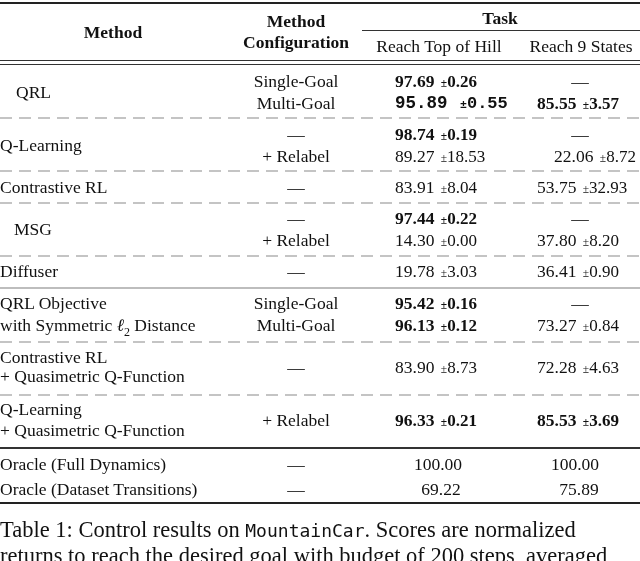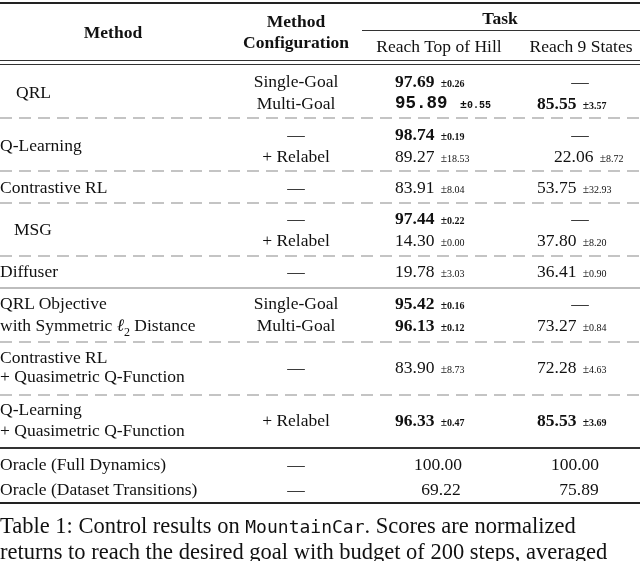--- a/index.html
+++ b/index.html
@@ -13,24 +13,24 @@
   .rule.gray { height: 2px; background: #bdbdbd; }
   .rule.dash {
     height: 2px;
     background: repeating-linear-gradient(90deg, #c4c4c4 0 12px, transparent 12px 19px);
   }
   .t { position: absolute; white-space: nowrap; font-size: 17.5px; line-height: 20px; }
   .hdr { font-weight: bold; font-size: 17.5px; }
   .c { transform: translateX(-50%); text-align: center; }
   .b { font-weight: bold; }
   .pm { font-size: 11.5px; margin-left: 2px; }
-  .sd { font-size: 10px; display: inline-block; min-width: 30px; }
+  .sd { font-size: 17px; display: inline-block; min-width: 30px; text-align: right; }
   .b .pm, .b .sd { font-weight: bold; }
   .mono { font-family: "DejaVu Sans Mono", "Liberation Mono", monospace; font-size: 18px; }
-  .cap { position: absolute; left: 0; white-space: nowrap; font-size: 22.5px; line-height: 28px; }
+  .cap { position: absolute; left: 0; white-space: nowrap; font-size: 22.5px; line-height: 36px; }
   .ell { font-style: italic; }
 </style>
 </head>
 <body>
 
 <div class="rule thick" style="top:2px;"></div>
 <div class="rule thin" style="top:30px; left:362px; width:278px;"></div>
 <div class="rule thin" style="top:60px;"></div>
 <div class="rule thin" style="top:64px;"></div>
 <div class="rule dash" style="top:117px;"></div>
@@ -95,21 +95,21 @@
 
 <div class="t" style="left:0; top:347px;">Contrastive RL</div>
 <div class="t" style="left:0; top:366px;">+ Quasimetric Q-Function</div>
 <div class="t c" style="left:296px; top:357px;">—</div>
 <div class="t" style="left:395px; top:357px;"><span>83.90</span> <span class="pm">±</span><span class="sd">8.73</span></div>
 <div class="t" style="left:537px; top:357px;"><span>72.28</span> <span class="pm">±</span><span class="sd">4.63</span></div>
 
 <div class="t" style="left:0; top:399px;">Q-Learning</div>
 <div class="t" style="left:0; top:420px;">+ Quasimetric Q-Function</div>
 <div class="t c" style="left:296px; top:410px;">+ Relabel</div>
-<div class="t b" style="left:395px; top:410px;"><span>96.33</span> <span class="pm">±</span><span class="sd">0.47</span></div>
+<div class="t b" style="left:395px; top:410px;"><span>96.33</span> <span class="pm">±</span><span class="sd">0.21</span></div>
 <div class="t b" style="left:537px; top:410px;"><span>85.53</span> <span class="pm">±</span><span class="sd">3.69</span></div>
 
 <div class="t" style="left:0; top:454px;">Oracle (Full Dynamics)</div>
 <div class="t c" style="left:296px; top:454px;">—</div>
 <div class="t c" style="left:438px; top:454px;">100.00</div>
 <div class="t c" style="left:575px; top:454px;">100.00</div>
 
 <div class="t" style="left:0; top:479px;">Oracle (Dataset Transitions)</div>
 <div class="t c" style="left:296px; top:479px;">—</div>
 <div class="t c" style="left:441px; top:479px;">69.22</div>

